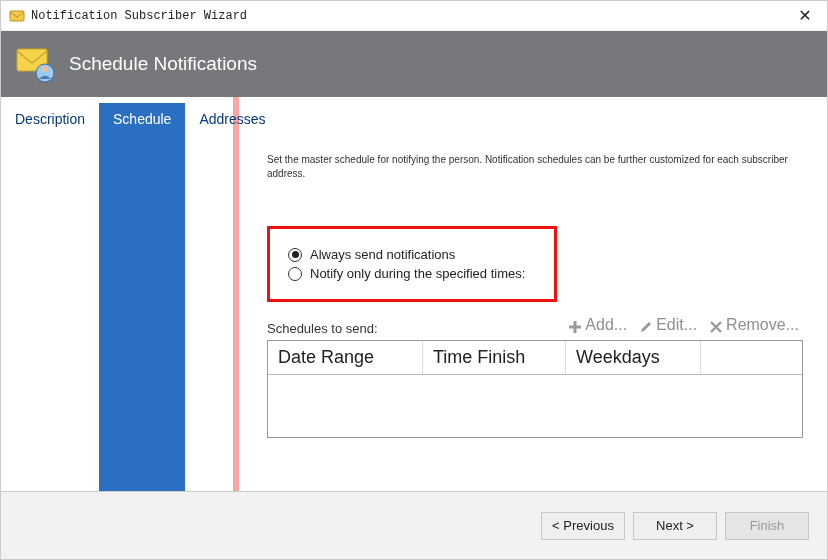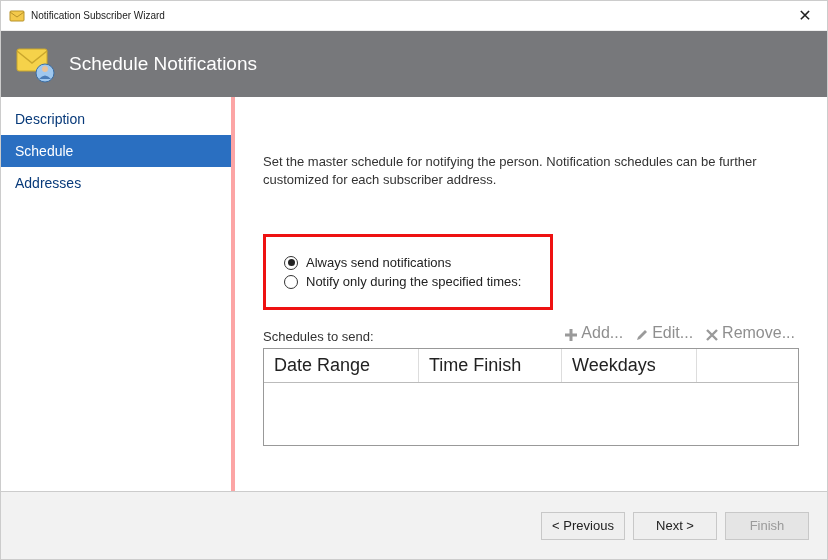--- a/index.html
+++ b/index.html
@@ -20,21 +20,21 @@
       align-items: center;
       padding: 0 8px;
       background: #fff;
       border-bottom: 1px solid #eee;
     }
     .titlebar .app-icon {
       width: 16px; height: 16px;
       margin-right: 6px;
       display: flex; align-items: center; justify-content: center;
     }
-    .titlebar .title { flex: 1; font-size: 10px; }
+    .titlebar .title { flex: 1; font-size: 12px; font-family: Liberation Mono, monospace; }
     .titlebar .close {
       font-size: 16px;
       width: 28px; height: 28px;
       display: flex; align-items:center; justify-content:center;
       cursor: pointer;
     }
     .header {
       background: #77787b;
       color: #fff;
       height: 66px;
@@ -51,42 +51,42 @@
       font-size: 19px;
       font-weight: 400;
       margin: 0;
     }
     .body {
       display: flex;
       height: 394px;
     }
     .sidebar {
       width: 238px;
-      border-right: 4px solid #fca5a5;
+      border-right: 6px solid #fca5a5;
       padding-top: 6px;
       display:flex;
-      flex-direction:column;
+      flex-direction:row;
     }
     .sidebar .navitem {
       padding: 8px 14px;
       font-size: 14px;
       color: #083a7a;
       cursor: pointer;
     }
     .sidebar .navitem.selected {
       background: #2a6fc1;
       color: #fff;
     }
     .main {
       flex: 1;
       padding: 56px 28px 10px 28px;
       position: relative;
     }
     .intro {
-      font-size: 13px;
+      font-size: 10px;
       line-height: 1.35;
       color: #333;
       margin-bottom: 46px;
       max-width: 560px;
     }
     .radio-box {
       border: 3px solid #e11;
       padding: 14px 18px;
       width: 290px;
       margin-bottom: 12px;

